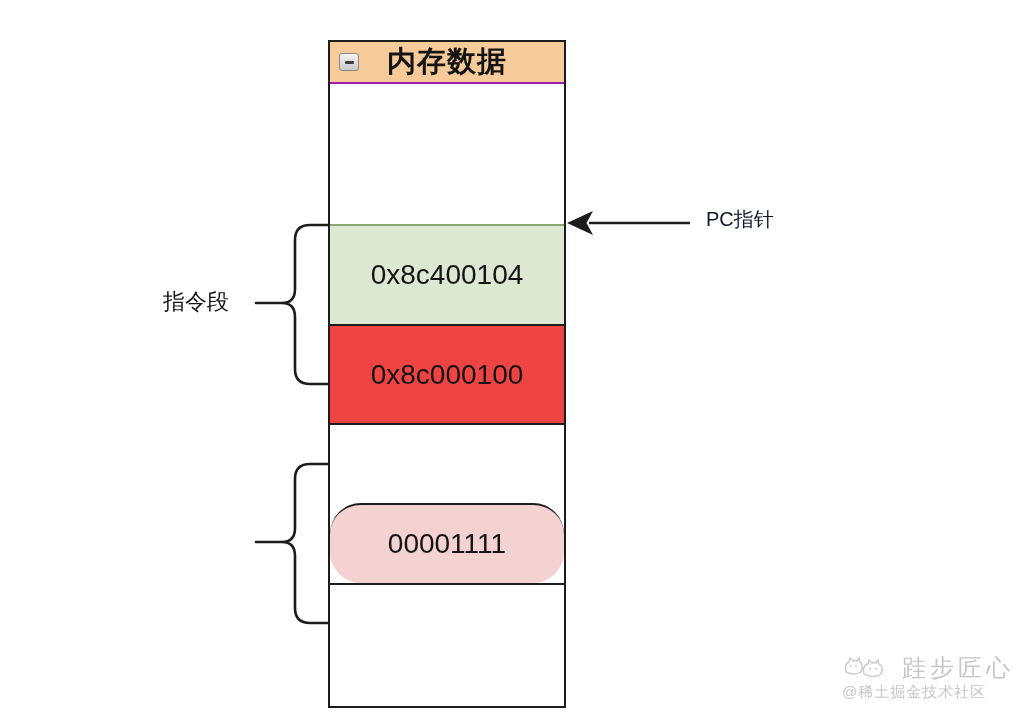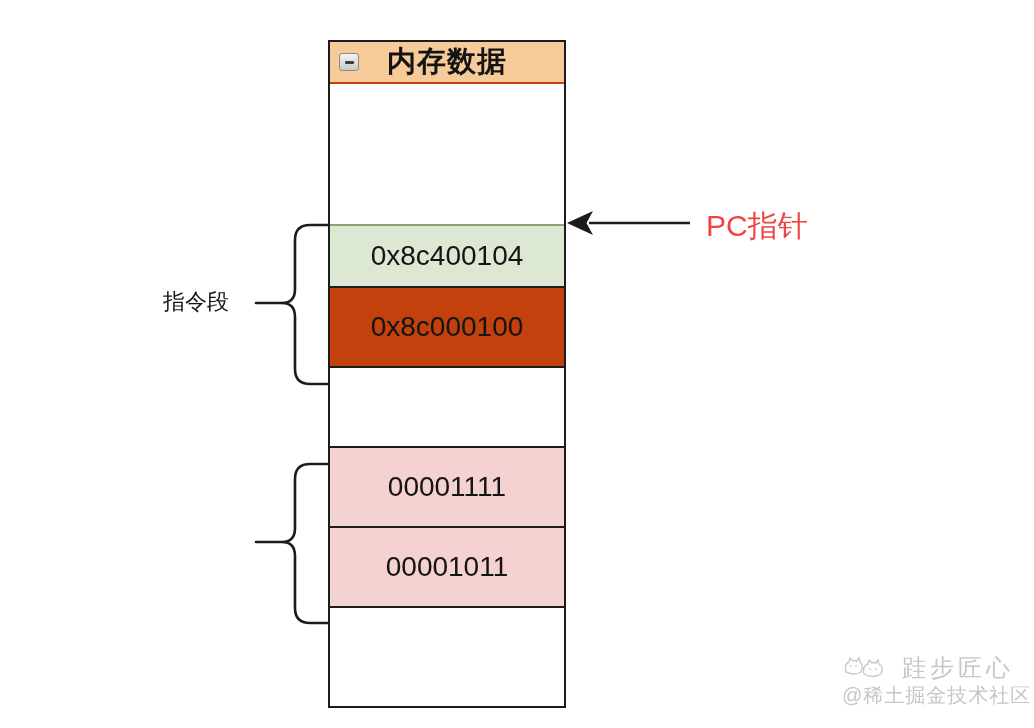--- a/index.html
+++ b/index.html
@@ -29,21 +29,21 @@
   .row {
     box-sizing: border-box;
     flex: 0 0 auto;
     display: flex;
     align-items: center;
     justify-content: center;
   }
   .title-row {
     height: 42px;
     background: #f6ca99;
-    border-bottom: 2px solid #c2410c;
+    border-bottom: 2px solid #a21caf;
     position: relative;
     font-weight: bold;
     font-size: 29px;
     letter-spacing: 1px;
   }
   .collapse-btn {
     position: absolute;
     left: 9px;
     top: 50%;
     transform: translateY(-50%);
@@ -53,24 +53,24 @@
     border-radius: 3px;
     background: linear-gradient(#f4f4f4, #c9c9c9);
     display: flex;
     align-items: center;
     justify-content: center;
     cursor: pointer;
   }
   .minus-glyph { width: 9px; height: 3px; background: #3c3c3c; border-radius: 1px; }
 
   .r-e1 { height: 140px; }
-  .r-g1 { height: 62px; background: #dde8d3; border-top: 2px solid #8ca474; }
-  .r-g2 { height: 80px; background: #c2410c; border-top: 2px solid #1c1c1c; }
+  .r-g1 { height: 100px; background: #dde8d3; border-top: 2px solid #8ca474; }
+  .r-g2 { height: 99px; background: #ef4444; border-top: 2px solid #1c1c1c; }
   .r-e2 { height: 80px; border-top: 2px solid #1c1c1c; }
-  .r-p1 { height: 80px; background: #f3d2d1; border-top: 2px solid #1c1c1c; }
+  .r-p1 { height: 80px; background: #f3d2d1; border-top: 2px solid #1c1c1c; border-radius: 31px; }
   .r-p2 { height: 80px; background: #f3d2d1; border-top: 2px solid #1c1c1c; }
   .r-e3 { flex: 1 1 auto; border-top: 2px solid #1c1c1c; }
   .cell-text { font-size: 28px; color: #141414; }
 
   
   .overlay {
     position: absolute;
     left: 0; top: 0;
     width: 1034px; height: 728px;
     pointer-events: none;
@@ -78,39 +78,39 @@
 
   
   .seg-label {
     position: absolute;
     font-size: 22px;
     color: #141414;
     white-space: nowrap;
   }
   .lbl-instr { left: 163px; top: 287px; }
   .lbl-data  { left: 163px; top: 526px; }
-  .pc-label  { position: absolute; left: 706px; top: 206px; font-size: 30px; color: #ef4444; white-space: nowrap; }
+  .pc-label  { position: absolute; left: 706px; top: 206px; font-size: 20px; color: #0f172a; white-space: nowrap; }
 
   
   .watermark {
     position: absolute;
     left: 842px;
     top: 654px;
     color: #c6c6c6;
     line-height: 1.1;
   }
   .wm-top {
     display: flex;
     align-items: center;
     gap: 18px;
     font-size: 24px;
     letter-spacing: 4px;
   }
   .wm-bottom {
-    font-size: 20px;
+    font-size: 15px;
     letter-spacing: 1px;
     margin-top: 2px;
   }
 </style>
 </head>
 <body>
 
 <div class="canvas">
 
   <div class="mem-table">
@@ -123,23 +123,20 @@
     <div class="row r-e1"></div>
     <div class="row r-g1">
       <span class="cell-text">0x8c400104</span>
     </div>
     <div class="row r-g2">
       <span class="cell-text">0x8c000100</span>
     </div>
     <div class="row r-e2"></div>
     <div class="row r-p1">
       <span class="cell-text">00001111</span>
-    </div>
-    <div class="row r-p2">
-      <span class="cell-text">00001011</span>
     </div>
     <div class="row r-e3"></div>
   </div>
 
   <svg class="overlay" width="1034" height="728" viewBox="0 0 1034 728" fill="none">
 
     <path d="M 328 225 H 310 Q 295 225 295 240 V 289 Q 295 303 282 303 Q 295 303 295 317 V 369 Q 295 384 310 384 H 328" stroke="#1c1c1c" stroke-width="2.6" stroke-linecap="round" fill="none"></path>
     <line x1="256" y1="303" x2="282" y2="303" stroke="#1c1c1c" stroke-width="2.6" stroke-linecap="round"></line>
 
     <path d="M 328 464 H 310 Q 295 464 295 479 V 528 Q 295 542 282 542 Q 295 542 295 556 V 608 Q 295 623 310 623 H 328" stroke="#1c1c1c" stroke-width="2.6" stroke-linecap="round" fill="none"></path>

